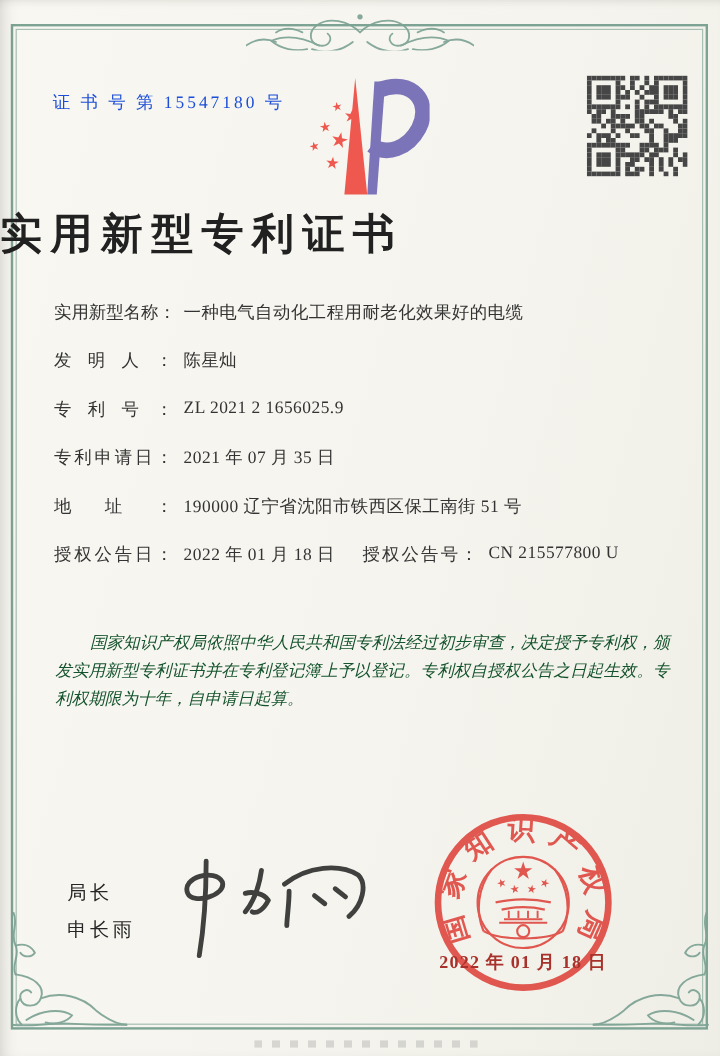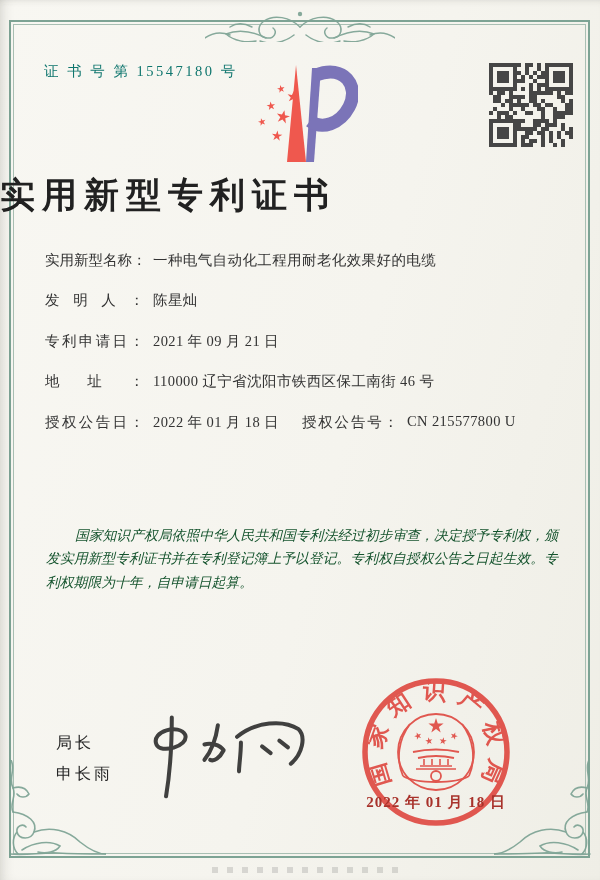--- a/index.html
+++ b/index.html
@@ -12,35 +12,35 @@
   .page{position:absolute;inset:0;}
   .page::after{content:"";position:absolute;inset:0;pointer-events:none;
     box-shadow:inset 10px 0 14px -10px rgba(60,60,50,.25), inset 0 6px 10px -8px rgba(60,60,50,.2);}
   
   .frame{position:absolute;left:9px;top:20px;right:10px;bottom:22px;border:2px solid #7da394;}
   .frame::after{content:"";position:absolute;inset:2px;border:1px solid #a8bfb3;}
   .orn{position:absolute;color:#7da394;opacity:.92;}
   .orn-top{left:205px;top:2px;width:190px;height:40px;}
   .orn-bl{left:6px;top:760px;width:100px;height:100px;}
   .orn-br{right:6px;top:760px;width:100px;height:100px;transform:scaleX(-1);}
-  .certno{position:absolute;left:44px;top:62px;font-size:14.5px;letter-spacing:2.5px;color:#0f766e;}
+  .certno{position:absolute;left:44px;top:76px;font-size:14.5px;letter-spacing:2.5px;color:#1d4ed8;}
   .logo{position:absolute;left:250px;top:62px;width:108px;height:104px;}
   .qr{position:absolute;left:489px;top:63px;width:84px;height:84px;fill:#464646;}
   .title{position:absolute;left:0;right:0;top:172px;margin:0;
     font-size:35px;font-weight:600;letter-spacing:7px;color:#212121;}
   .fields{position:absolute;left:45px;top:251px;right:28px;}
   .row{height:40.4px;font-size:14.5px;color:#333;white-space:nowrap;position:relative;}
   .lab{display:inline-block;width:99px;text-align:justify;text-align-last:justify;text-justify:inter-character;vertical-align:top;}
   .val{margin-left:9px;letter-spacing:.4px;}
   .pair2{position:absolute;left:257px;top:0;}
   .pair2 .lab{width:96px;}
   .paras{position:absolute;left:46px;top:524px;width:512px;font-size:13.8px;line-height:1.7;
     color:#14532d;text-align:justify;font-style:italic;}
   .paras p{margin:0 0 3px 0;text-indent:2.1em;}
-  .sigblock{position:absolute;left:56px;top:729px;font-family:Liberation Mono, monospace;
+  .sigblock{position:absolute;left:56px;top:729px;font-family:Liberation Serif, serif;
     font-size:16px;color:#262626;letter-spacing:3px;line-height:31px;}
   .signature{position:absolute;left:132px;top:708px;width:190px;height:96px;}
   .seal{position:absolute;left:356px;top:672px;width:160px;height:160px;opacity:.92;z-index:2;}
   .seal-date{position:absolute;left:356px;top:793px;width:160px;text-align:center;z-index:3;
     font-size:15px;font-weight:600;color:#a8322b;letter-spacing:1px;}
   .footer{position:absolute;left:0;right:0;top:835px;text-align:center;font-size:12.5px;
     letter-spacing:1.5px;color:#3e3e3e;}
   .ghost{position:absolute;left:212px;top:867px;width:186px;height:6px;opacity:.18;filter:blur(.6px);
     background:repeating-linear-gradient(90deg,#555 0 6px,transparent 6px 15px);}
 </style>
@@ -358,24 +358,27 @@
   <h1 class="title">实用新型专利证书</h1>
 
   <div class="fields">
     <div class="row">
       <span class="lab">实用新型名称：</span><span class="val">一种电气自动化工程用耐老化效果好的电缆</span>
     </div>
     <div class="row">
       <span class="lab">发明人：</span><span class="val">陈星灿</span>
     </div>
     <div class="row">
-      <span class="lab">专利申请日：</span><span class="val">2021 年 09 月 21 日</span>
-    </div>
-    <div class="row">
-      <span class="lab">地址：</span><span class="val">110000  辽宁省沈阳市铁西区保工南街 46 号</span>
+      <span class="lab">专利号：</span><span class="val">ZL 2021 2 1656025.9</span>
+    </div>
+    <div class="row">
+      <span class="lab">专利申请日：</span><span class="val">2021 年 07 月 35 日</span>
+    </div>
+    <div class="row">
+      <span class="lab">地址：</span><span class="val">190000  辽宁省沈阳市铁西区保工南街 51 号</span>
     </div>
     <div class="row">
       <span class="lab">授权公告日：</span><span class="val">2022 年 01 月 18 日</span>
       <span class="pair2">
         <span class="lab">授权公告号：</span><span class="val">CN 215577800 U</span>
       </span>
     </div>
   </div>
 
   <div class="paras">

